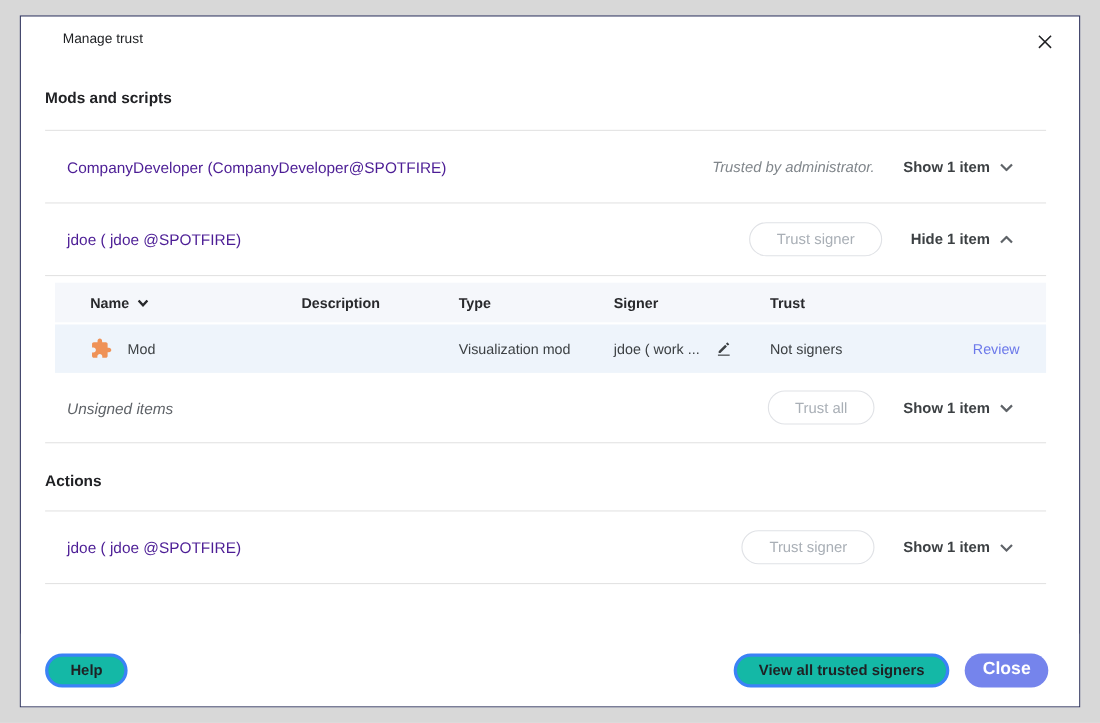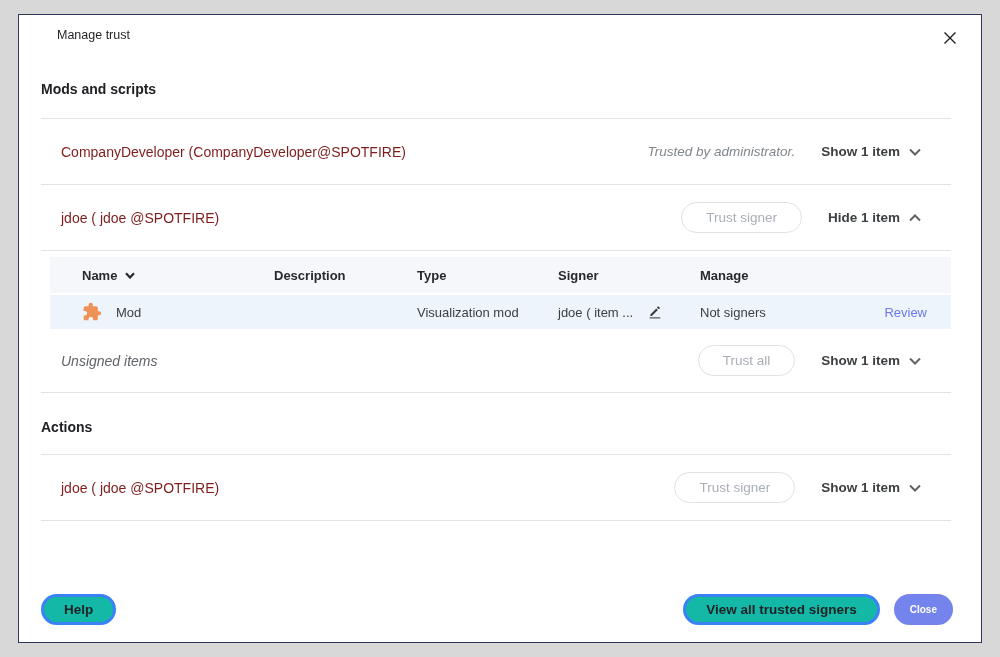--- a/index.html
+++ b/index.html
@@ -28,21 +28,21 @@
   .dialog-title{font-size:12.5px;color:#1f2124;line-height:16px;}
   .icon-btn{background:none;border:none;padding:4px;margin:0;cursor:pointer;line-height:0;}
   .content{flex:1 1 auto;padding:0 30px 0 22px;overflow:hidden;}
   .intro{margin:26px 0 0 0;font-size:13px;color:#5f6368;line-height:17px;}
   .section-title{margin:32px 0 0 0;font-size:14px;font-weight:700;color:#202124;}
   .divider{border-top:1px solid #e3e3e3;margin-top:21px;height:0;}
   .signer-row{
     height:66px;display:flex;align-items:center;justify-content:space-between;
     border-bottom:1px solid #e3e3e3;
   }
-  .signer-row .signer-name{font-size:14px;color:#7f1d1d;padding-left:20px;}
+  .signer-row .signer-name{font-size:14px;color:#4c1d95;padding-left:20px;}
   .signer-name.italic{font-style:italic;color:#5f6368;}
   .row-right{display:flex;align-items:center;gap:26px;margin-right:30px;}
   .trusted-note{font-style:italic;font-size:13.5px;color:#80868b;}
   .pill-btn{
     background:#fff;border:1px solid #e0e2e6;border-radius:16px;
     height:31px;padding:0 24px;font-family:inherit;
     font-size:13.5px;color:#a9afb6;cursor:pointer;white-space:nowrap;
   }
   .toggle{
     background:none;border:none;padding:0;margin:0;cursor:pointer;
@@ -51,21 +51,21 @@
   }
   
   .trust-table{margin:6px 0 0 9px;font-size:13px;color:#3c4043;}
   .t-row-grid{
     display:grid;
     grid-template-columns:192px 143px 141px 142px 1fr 76px;
     align-items:center;
     padding:0 24px 0 32px;
   }
   .t-head{height:36px;background:#f5f7fb;font-weight:700;color:#28292c;margin-bottom:2px;}
-  .t-body-row{height:34px;background:#eef4fb;}
+  .t-body-row{height:44px;background:#eef4fb;}
   .t-name-cell{display:flex;align-items:center;gap:14px;}
   .sort-btn{
     background:none;border:none;padding:0;margin:0;cursor:pointer;font-family:inherit;
     font-size:13px;font-weight:700;color:#28292c;display:flex;align-items:center;gap:8px;
   }
   .t-signer-cell{display:flex;align-items:center;gap:10px;}
   .t-action-cell{text-align:right;}
   .review-link{
     color:var(--review-link);font-size:13px;font-weight:500;
     text-decoration:none;cursor:pointer;
@@ -76,21 +76,21 @@
     justify-content:space-between;padding:0 28px 0 22px;background:#fff;
   }
   .footer-right{display:flex;align-items:flex-end;gap:14px;}
   .footer-pill{
     background:#14b8a6;border:3px solid #3b82f6;border-radius:16px;height:31px;
     padding:0 20px;font-family:inherit;font-size:13.5px;font-weight:700;
     color:#1f2124;cursor:pointer;white-space:nowrap;
   }
   .primary-pill{
     background:var(--accent);border:none;border-radius:16px;height:31px;
-    padding:0 16px;font-family:inherit;font-size:10px;font-weight:700;
+    padding:0 16px;font-family:inherit;font-size:16px;font-weight:700;
     color:#fff;cursor:pointer;
   }
   svg{display:block;}
 </style>
 </head>
 <body>
 
 <div class="stage">
   <div class="dialog">
 
@@ -148,36 +148,36 @@
               <span>
                 <svg width="10" height="7" viewBox="0 0 10 7">
                     <path d="M1 1.2 L5 5.5 L9 1.2" fill="none" stroke="#28292c" stroke-width="2.2"></path>
                   </svg>
               </span>
             </button>
           </div>
           <div>Description</div>
           <div>Type</div>
           <div>Signer</div>
-          <div>Manage</div>
+          <div>Trust</div>
           <div></div>
         </div>
         <div class="t-row-grid t-body-row">
           <div class="t-name-cell">
             <span>
               <svg width="20" height="20" viewBox="0 0 24 24">
                   <path fill="#ef9257" d="M20.5 11H19V7c0-1.1-.9-2-2-2h-4V3.5C13 2.12 11.88 1 10.5 1S8 2.12 8 3.5V5H4c-1.1 0-1.99.9-1.99 2v3.8H3.5c1.49 0 2.7 1.21 2.7 2.7s-1.21 2.7-2.7 2.7H2V20c0 1.1.9 2 2 2h3.8v-1.5c0-1.49 1.21-2.7 2.7-2.7 1.49 0 2.7 1.21 2.7 2.7V22H17c1.1 0 2-.9 2-2v-4h1.5c1.38 0 2.5-1.12 2.5-2.5S21.88 11 20.5 11z"></path>
                 </svg>
             </span>
             <span>Mod</span>
           </div>
           <div></div>
           <div>Visualization mod</div>
           <div class="t-signer-cell">
-            <span>jdoe ( item  ...</span>
+            <span>jdoe ( work  ...</span>
             <button class="icon-btn">
               <span>
                 <svg width="16" height="16" viewBox="0 0 24 24">
                     <path fill="#3c4043" d="M5 15.6V18h2.4l8.9-8.9-2.4-2.4L5 15.6zM19.1 6.7c.3-.3.3-.8 0-1.1l-1.7-1.7c-.3-.3-.8-.3-1.1 0l-1.4 1.4 2.4 2.4 1.8-1z"></path>
                     <rect x="4" y="20" width="16" height="1.6" fill="#3c4043"></rect>
                   </svg>
               </span>
             </button>
           </div>
           <div>Not signers</div>

